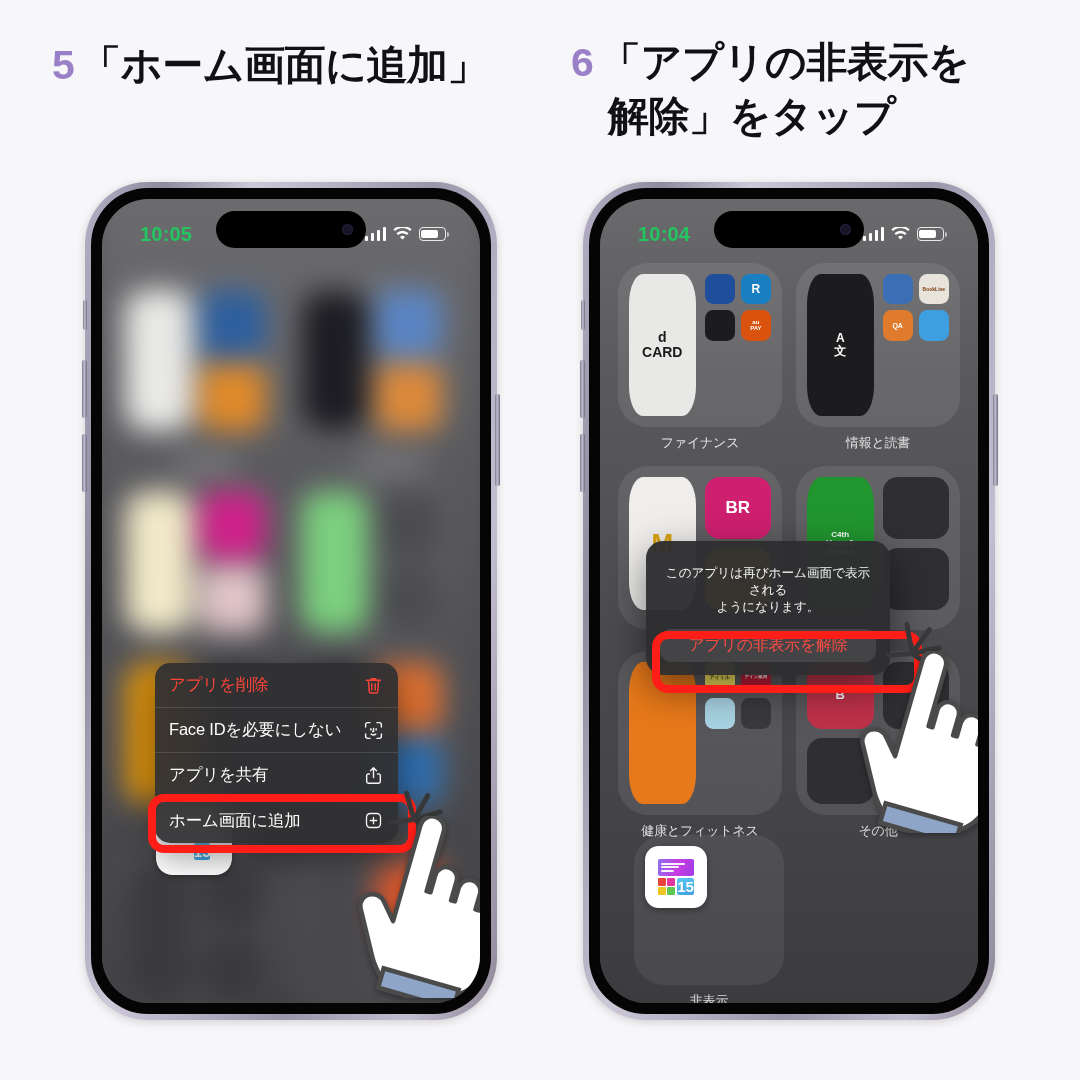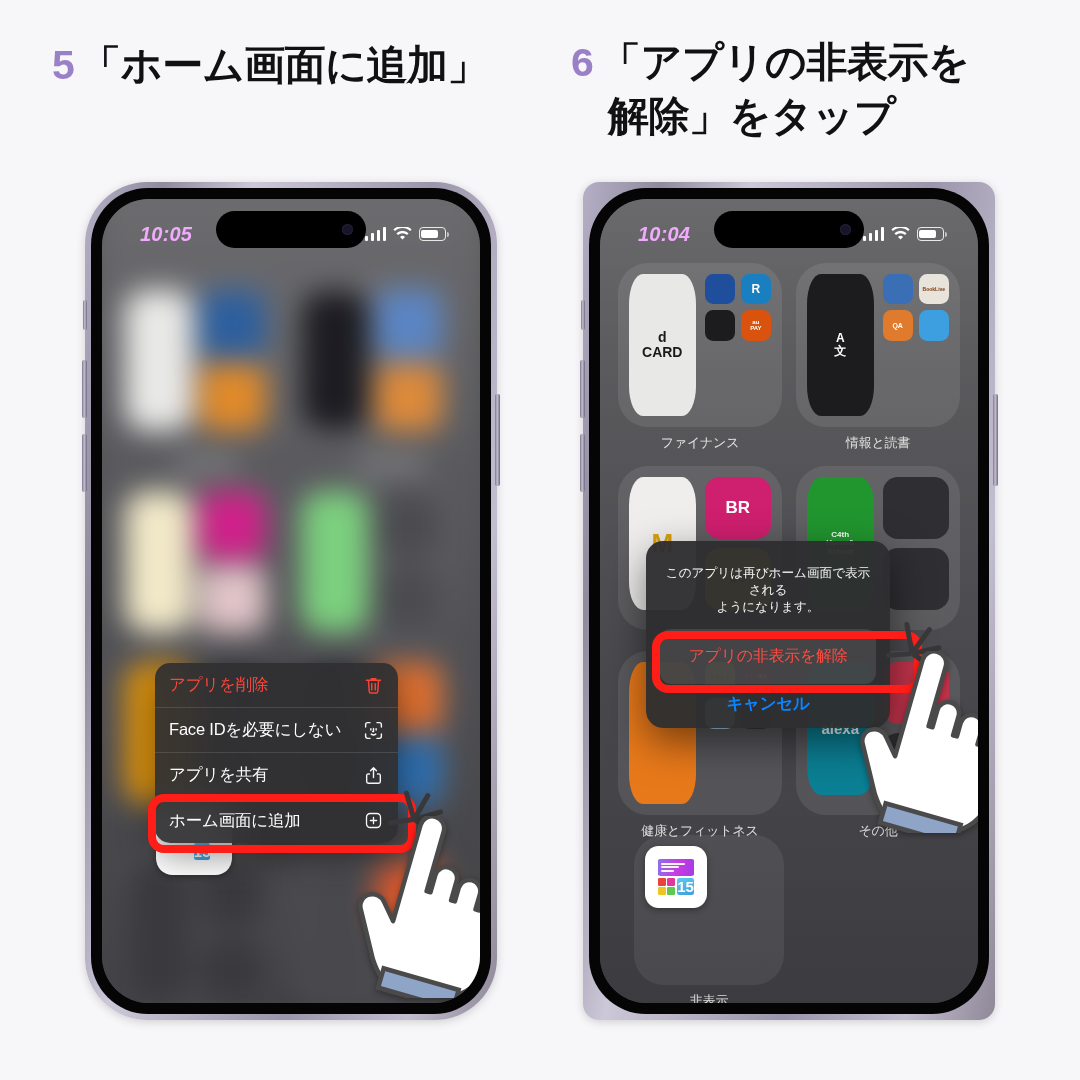--- a/index.html
+++ b/index.html
@@ -27,21 +27,21 @@
   
   .phone {
     position: absolute; top: 182px;
     width: 412px; height: 838px;
     border-radius: 62px;
     background: linear-gradient(100deg,#b6b0c6 0%, #8f8a9e 14%, #cdc8d8 30%, #9b95ab 62%, #c3bdd0 84%, #8e8898 100%);
     padding: 6px;
     box-shadow: 0 2px 10px rgba(0,0,0,0.16);
   }
   .phone.left  { left: 85px; }
-  .phone.right { left: 583px; border-radius: 16px; }
+  .phone.right { left: 583px; }
   .bezel {
     width: 100%; height: 100%;
     border-radius: 57px;
     background: #050506;
     padding: 11px;
   }
   .screen {
     position: relative; width: 100%; height: 100%;
     border-radius: 47px;
     overflow: hidden;
@@ -53,22 +53,21 @@
   .phone .b-volup  { left: -3px; top: 178px;  width: 5px; height: 58px; }
   .phone .b-voldn  { left: -3px; top: 252px;  width: 5px; height: 58px; }
   .phone .b-power  { right: -3px; top: 212px; width: 5px; height: 92px; }
 
   
   .statusbar {
     position: absolute; top: 0; left: 0; right: 0; height: 56px;
     display: flex; align-items: center; justify-content: space-between;
     padding: 14px 34px 0 38px;
     z-index: 40;
-    color: #f0abfc;
-    font-style: italic;
+    color: #22c55e;
   }
   .sb-time { font-size: 20px; font-weight: 600; letter-spacing: 0.2px; }
   .sb-right { display: flex; align-items: center; gap: 7px; }
   .bars { display: flex; align-items: flex-end; gap: 2.5px; height: 14px; }
   .bars i { display:block; width: 3.4px; background: #fff; border-radius: 1px; }
   .bars i:nth-child(1){height:5px}.bars i:nth-child(2){height:8px}
   .bars i:nth-child(3){height:11px}.bars i:nth-child(4){height:14px}
   .batt { width: 27px; height: 13.5px; border: 1.6px solid rgba(255,255,255,.85); border-radius: 4px; position: relative; }
   .batt::after { content:""; position:absolute; right:-4px; top:4px; width:2.2px;height:5px;background:rgba(255,255,255,.6); border-radius:0 2px 2px 0; }
   .batt b { position:absolute; left:1.4px; top:1.4px; bottom:1.4px; width: 68%; background:#fff; border-radius:2px; display:block; }
@@ -169,21 +168,21 @@
     position: absolute; left: 46px; top: 342px; width: 244px;
     background: rgba(46,46,48,0.96);
     border-radius: 17px; z-index: 30;
     padding: 17px 14px 13px 14px;
     text-align: center; color: #fff;
     box-shadow: 0 14px 40px rgba(0,0,0,.5);
   }
   .alert-title { font-size: 16.5px; font-weight: 700; line-height: 1.3; letter-spacing: -.3px; }
   .alert-msg { font-size: 12.6px; line-height: 1.35; color: rgba(255,255,255,0.95); margin-top: 7px; }
   .alert-action {
-    margin-top: 13px; height: 55px; border-radius: 11px;
+    margin-top: 13px; height: 33px; border-radius: 11px;
     background: rgba(255,255,255,0.10);
     display: flex; align-items: center; justify-content: center;
     color: #ff4b41; font-size: 16px; letter-spacing: -.3px;
   }
   .alert-cancel {
     margin-top: 9px; color: #0a84ff; font-size: 16.5px; font-weight: 700; letter-spacing: -.3px;
   }
 
   .hidden-folder { position: absolute; left: 34px; top: 636px; display:flex; flex-direction:column; align-items:center; gap:7px; z-index: 5;}
   .hidden-tile { width: 150px; height: 150px; border-radius: 30px; background: rgba(255,255,255,0.07); padding: 11px; }
@@ -460,21 +459,20 @@
                   <div class="ic" style="background:#c11b38;font-size:4.5px">アイン薬局</div>
                   <div class="ic" style="background:#a9d4e4"></div>
                   <div class="ic" style="background:#3a3a3d"></div>
                 </div>
               </div>
               <div class="al-name">健康とフィットネス</div>
             </div>
 
             <div class="al-folder">
               <div class="al-tile">
-                <div class="ic big" style="background:#0b7f94;font-size:15px">alexa</div>
                 <div class="ic" style="background:#c0324a;font-size:13px">B</div>
                 <div class="ic" style="background:#2f2f33"></div>
                 <div class="ic" style="background:#2f2f33"></div>
               </div>
               <div class="al-name">その他</div>
             </div>
 
           </div>
         </div>
 
@@ -499,21 +497,20 @@
           </div>
           <div class="al-name">非表示</div>
         </div>
 
         <div class="alert">
           <div class="alert-msg">
             <span>このアプリは再びホーム画面で表示される</span><br>
             <span>ようになります。</span>
           </div>
           <div class="alert-action">アプリの非表示を解除</div>
-          <div class="alert-cancel">キャンセル</div>
         </div>
 
         <div class="hl-box" style="left:52px; top:432px; width:270px; height:62px;"></div>
 
         <div class="burst" style="left:312px; top:452px;">
           <i style="width:32px;height:5px;transform:rotate(-100deg)"></i>
           <i style="width:32px;height:5px;transform:rotate(-54deg)"></i>
           <i style="width:30px;height:5px;transform:rotate(-12deg)"></i>
           <i style="width:28px;height:5px;transform:rotate(34deg)"></i>
           <i style="width:26px;height:5px;transform:rotate(176deg)"></i>

